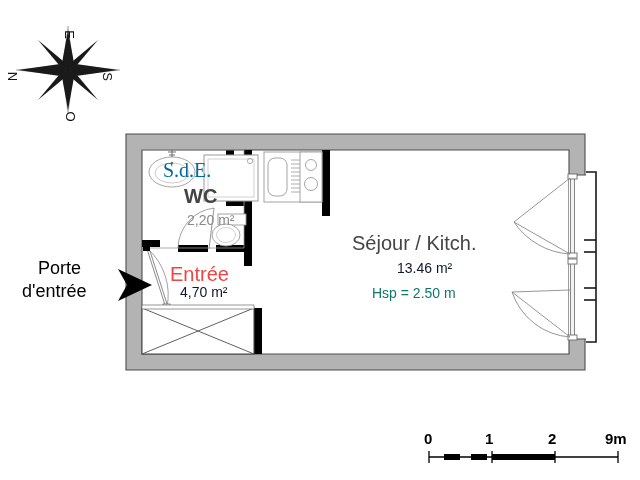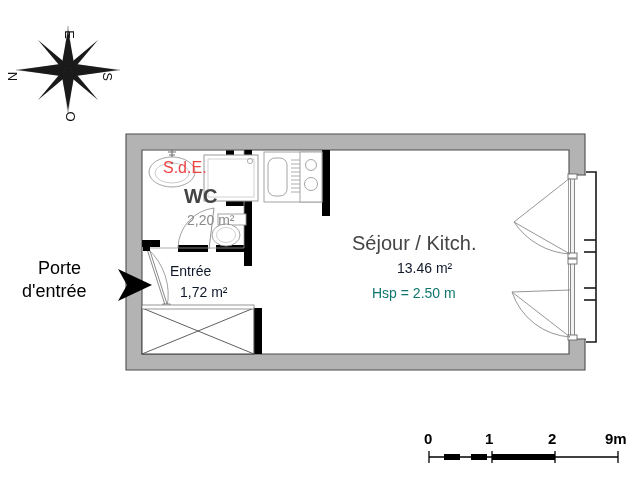--- a/index.html
+++ b/index.html
@@ -50,38 +50,39 @@
     position: absolute;
     font-family: "Liberation Sans", sans-serif;
     white-space: nowrap;
     line-height: 1.05;
   }
   .txt-room-big {
     font-size: 20px;
     color: #444444;
   }
   .txt-room-dark {
-    font-size: 16px;
-    color: #ef4444;
+    font-size: 20px;
+    color: #0369a1;
+    font-family: Liberation Serif, serif;
   }
   .txt-area {
     font-size: 14px;
     color: #0f172a;
   }
   .txt-area-light {
     font-size: 14px;
     color: #8a8a8a;
   }
   .txt-hsp {
     font-size: 14px;
     color: #0f766e;
   }
   .txt-entry {
-    font-size: 14px;
-    color: #0f172a;
+    font-size: 20px;
+    color: #ef4444;
   }
   .txt-porte {
     font-size: 18px;
     color: #000000;
     line-height: 1.15;
     text-align: left;
   }
 
   
   .scale-wrap {
@@ -285,21 +286,21 @@
       <polygon points="118,269 152,285 118,301 127,285" fill="#000000"></polygon>
     </g>
 
   </svg>
 
   <div class="txt txt-room-dark" style="left:163px; top:160px;">S.d.E.</div>
   <div class="txt txt-room-big" style="left:184px; top:186px;font-weight:bold;">WC</div>
   <div class="txt txt-area-light" style="left:187px; top:213px;">2,20 m²</div>
 
   <div class="txt txt-entry" style="left:170px; top:264px;">Entrée</div>
-  <div class="txt txt-area" style="left:180px; top:285px;">1,72 m²</div>
+  <div class="txt txt-area" style="left:180px; top:285px;">4,70 m²</div>
 
   <div class="txt txt-room-big" style="left:352px; top:233px;">Séjour / Kitch.</div>
   <div class="txt txt-area" style="left:397px; top:261px;">13.46 m²</div>
   <div class="txt txt-hsp" style="left:372px; top:286px;">Hsp = 2.50 m</div>
 
   <div class="txt txt-porte" style="left:38px; top:258px;">Porte</div>
   <div class="txt txt-porte" style="left:22px; top:281px;">d'entrée</div>
 
   <div class="scale-wrap">
     <span class="scale-num sn0">0</span>

